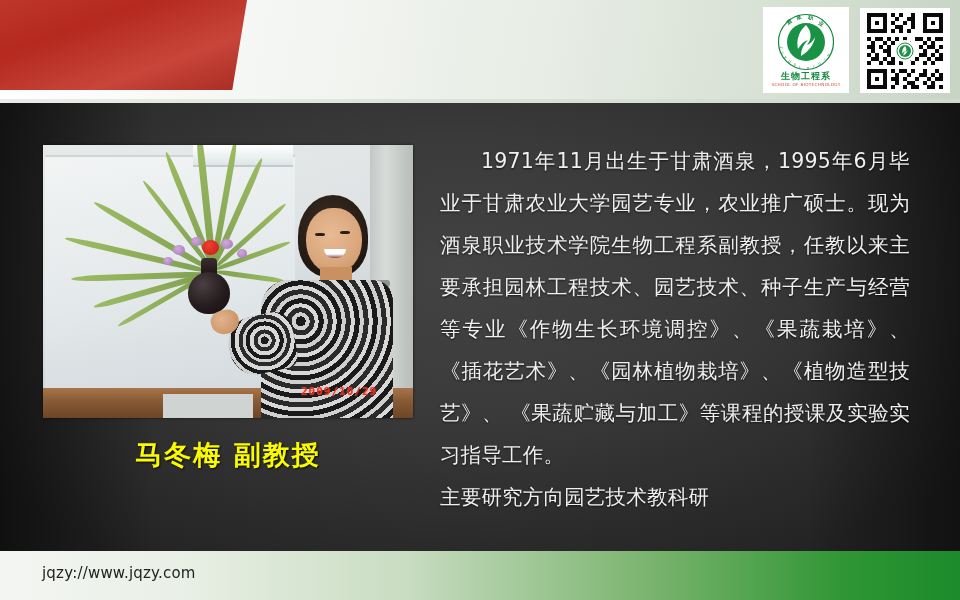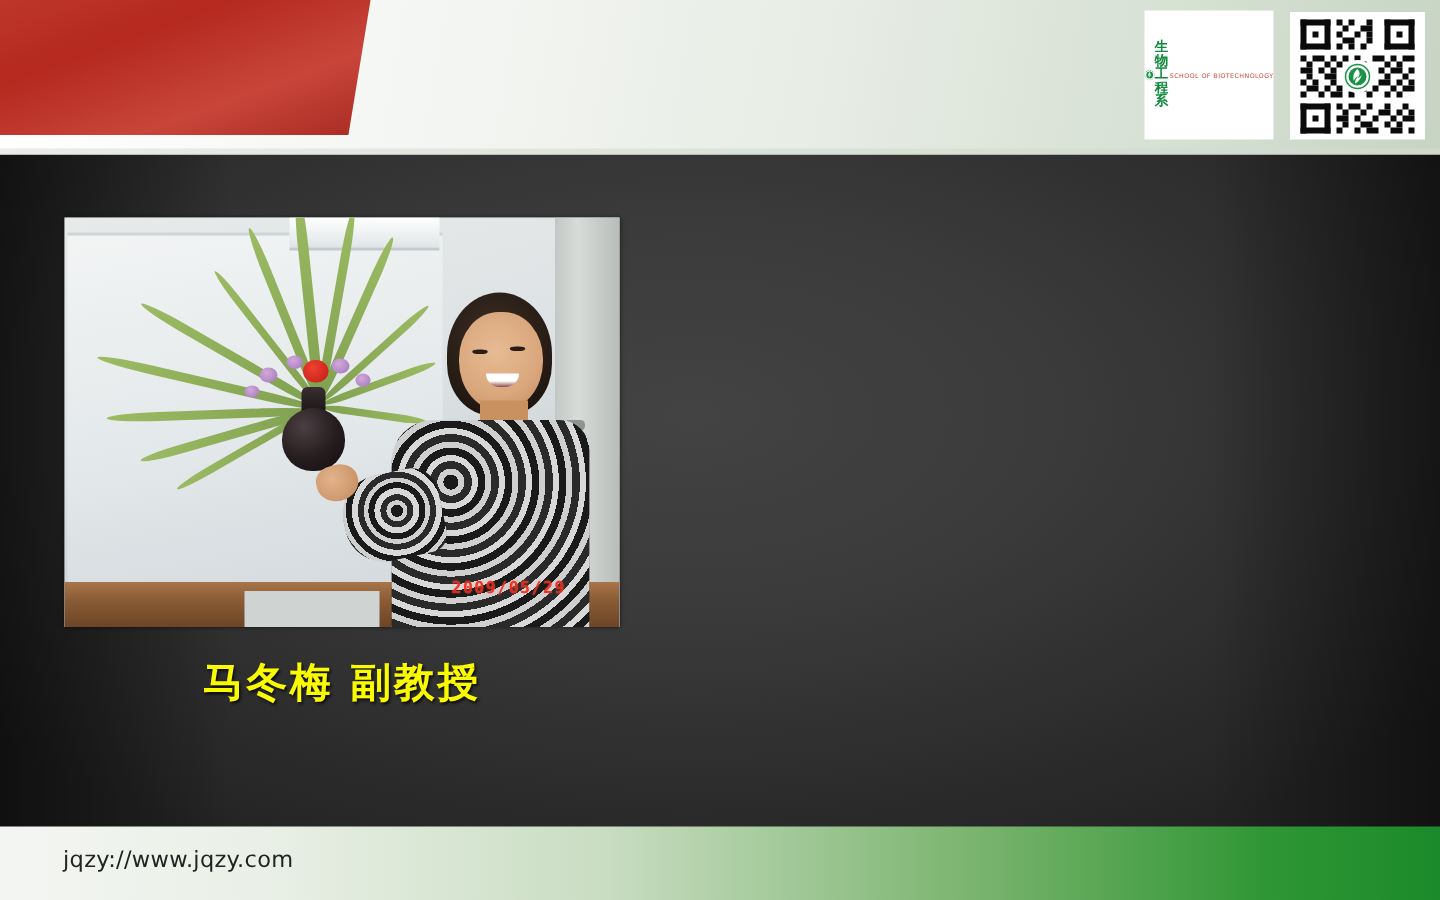--- a/index.html
+++ b/index.html
@@ -74,21 +74,21 @@
     white-space: nowrap;
   }
 
   
   .logo-box {
     position: absolute;
     left: 763px; top: 7px;
     width: 86px; height: 86px;
     background: #ffffff;
     display: flex;
-    flex-direction: row;
+    flex-direction: column;
     align-items: center;
     justify-content: center;
   }
   .logo-emblem { display: block; }
   .logo-cn {
     font-size: 9px;
     color: #118a3d;
     font-weight: bold;
     letter-spacing: 1px;
     line-height: 1;
@@ -510,22 +510,26 @@
     <div class="ph-person-hair"></div>
     <div class="ph-person-face"></div>
     <div class="ph-eye" style="left:272px;top:88px;"></div>
     <div class="ph-eye" style="left:297px;top:86px;"></div>
     <div class="ph-mouth"></div>
     <div class="ph-neck"></div>
     <div class="ph-body"></div>
     <div class="ph-arm"></div>
     <div class="ph-hand"></div>
 
-    <div class="ph-stamp">2009/05/29</div>
+    <div class="ph-stamp">2009/10/29</div>
   </div>
 
   <div class="caption">马冬梅  副教授</div>
 
+  <div class="bio">
+    <p class="bio-main">1971年11月出生于甘肃酒泉，1995年6月毕业于甘肃农业大学园艺专业，农业推广硕士。现为酒泉职业技术学院生物工程系副教授，任教以来主要承担园林工程技术、园艺技术、种子生产与经营等专业《作物生长环境调控》、《果蔬栽培》、《插花艺术》、《园林植物栽培》、《植物造型技艺》、 《果蔬贮藏与加工》等课程的授课及实验实习指导工作。</p>
+    <p class="bio-last">主要研究方向园艺技术教科研</p>
+  </div>
 
   <div class="footer"></div>
   <div class="footer-url">jqzy://www.jqzy.com</div>
 
 </div>
 
 </body></html>

